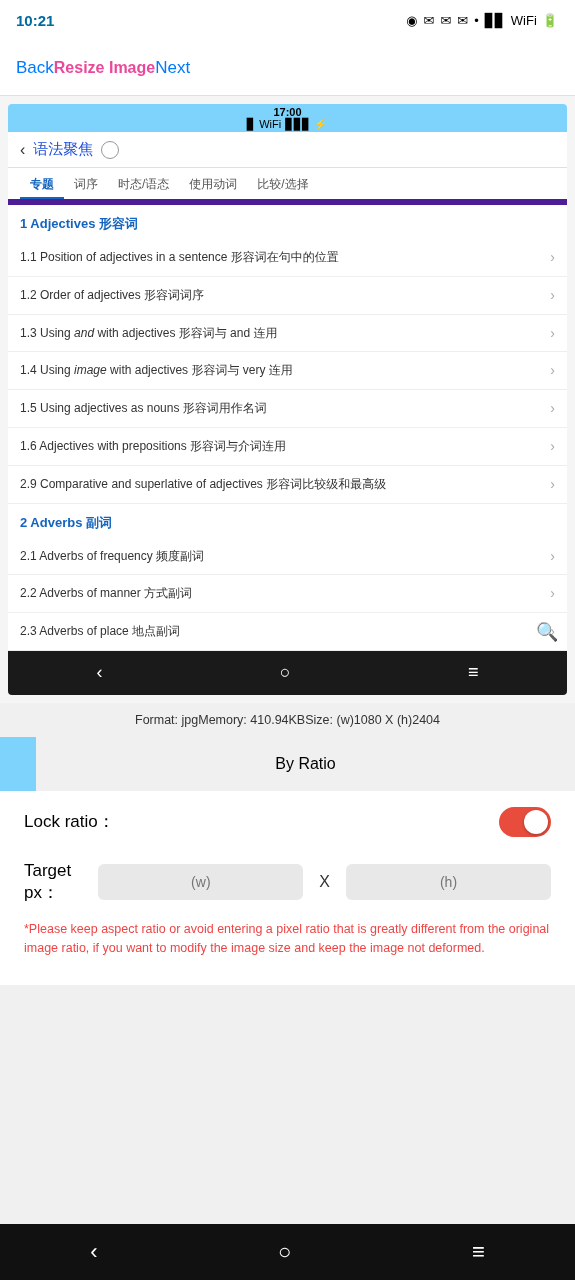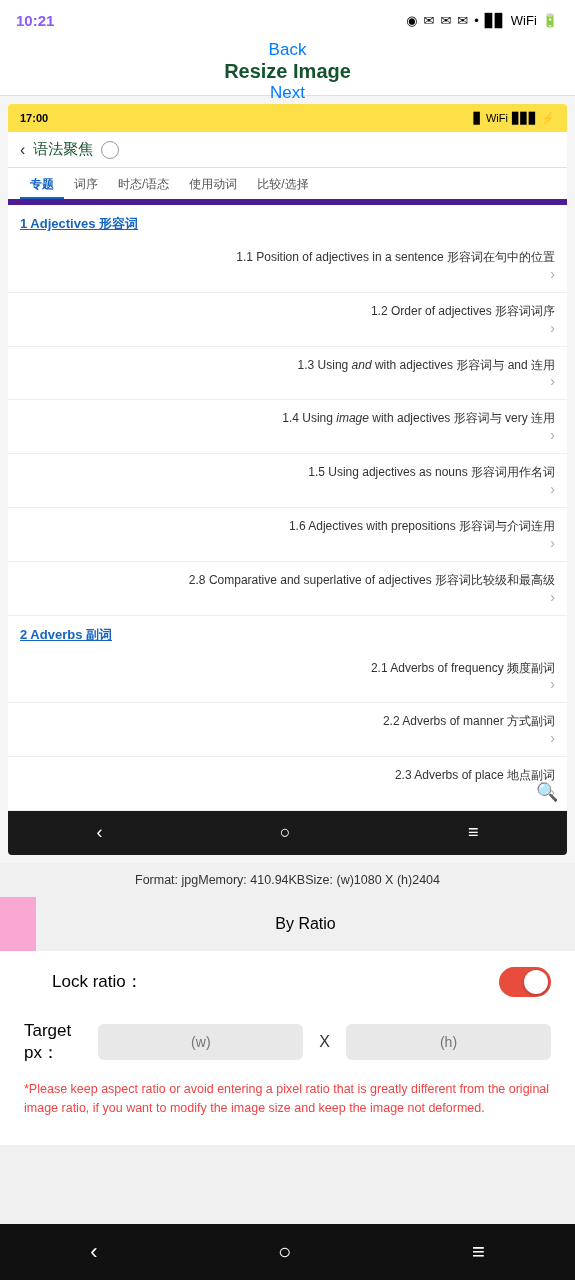--- a/index.html
+++ b/index.html
@@ -16,87 +16,87 @@
       background: #fff;
       height: 40px;
       display: flex;
       align-items: center;
       justify-content: space-between;
       padding: 0 16px;
     }
     .status-time {
       font-size: 15px;
       font-weight: 600;
-      color: #8b5cf6;
+      color: #0369a1;
     }
     .status-icons {
       display: flex;
       align-items: center;
       gap: 6px;
       font-size: 13px;
       color: #000;
     }
 
     
     .top-nav {
       background: #fff;
       height: 56px;
       display: flex;
       align-items: center;
       padding: 0 16px;
       border-bottom: 1px solid #e0e0e0;
-      flex-direction: column;
     }
     .nav-back, .nav-next {
       font-size: 17px;
       color: #007AFF;
       cursor: pointer;
     }
     .nav-title {
-      font-size: 20px;
+      font-size: 16px;
       font-weight: 600;
-      color: #14532d;
+      color: #ec4899;
     }
 
     
     .phone-preview {
       background: #f5f5f5;
       padding: 8px;
     }
     .phone-inner {
       background: #fff;
       border-radius: 4px;
       overflow: hidden;
     }
 
     
     .inner-status-bar {
-      background: #fde047;
+      background: #7dd3fc;
       height: 28px;
       display: flex;
       align-items: center;
-      justify-content: space-between;
+      justify-content: center;
       padding: 0 12px;
       font-size: 11px;
+      flex-direction: column;
     }
     .inner-time { font-weight: 600; color: #000; }
     .inner-icons { display: flex; align-items: center; gap: 4px; color: #000; font-size: 11px; }
 
     
     .inner-top-bar {
       background: #fff;
       height: 36px;
       display: flex;
       align-items: center;
       padding: 0 12px;
       gap: 8px;
       border-bottom: 1px solid #e0e0e0;
     }
     .inner-back-icon { font-size: 16px; color: #333; }
-    .inner-top-title { font-size: 15px; color: #14532d; }
+    .inner-top-title { font-size: 15px; color: #1d4ed8; }
     .inner-circle { width: 18px; height: 18px; border: 1.5px solid #999; border-radius: 50%; }
 
     
     .inner-tabs {
       background: #fff;
       display: flex;
       border-bottom: 6px solid #4c1d95;
       padding: 0 12px;
     }
     .inner-tab {
@@ -120,33 +120,31 @@
       background: #1565c0;
     }
 
     
     .section-heading {
       font-size: 13px;
       font-weight: 700;
       color: #1565c0;
       padding: 10px 12px 6px;
       background: #fff;
-      text-decoration: underline;
     }
 
     
     .list-item {
       background: #fff;
       border-bottom: 1px solid #eee;
       padding: 10px 12px;
       display: flex;
-      align-items: flex-end;
+      align-items: flex-start;
       justify-content: space-between;
       cursor: pointer;
-      flex-direction: column;
     }
     .list-item-text {
       font-size: 12px;
       color: #333;
       flex: 1;
       line-height: 1.4;
     }
     .list-item-text em { font-style: italic; }
     .chevron {
       color: #aaa;
@@ -172,21 +170,21 @@
       background: #f0f0f0;
       text-align: center;
       padding: 10px 16px;
       font-size: 12.5px;
       color: #333;
     }
 
     
     .tab-selector {
       display: flex;
-      background: #f9a8d4;
+      background: #7dd3fc;
       margin: 0;
       padding-left: 36px;
     }
     .tab-option {
       flex: 1;
       text-align: center;
       padding: 18px 0;
       font-size: 16px;
       color: #555;
       cursor: pointer;
@@ -206,21 +204,20 @@
     
     .lock-ratio-row {
       display: flex;
       align-items: center;
       margin-bottom: 24px;
     }
     .lock-ratio-label {
       font-size: 17px;
       color: #000;
       margin-right: auto;
-      margin-left: 28px;
     }
     .toggle-switch {
       width: 52px;
       height: 30px;
       background: #e74c3c;
       border-radius: 15px;
       position: relative;
       cursor: pointer;
     }
     .toggle-knob {
@@ -366,21 +363,21 @@
       </div>
       <div class="list-item">
         <span class="list-item-text">1.5 Using adjectives as nouns 形容词用作名词</span>
         <span class="chevron">›</span>
       </div>
       <div class="list-item">
         <span class="list-item-text">1.6 Adjectives with prepositions 形容词与介词连用</span>
         <span class="chevron">›</span>
       </div>
       <div class="list-item">
-        <span class="list-item-text">2.8 Comparative and superlative of adjectives 形容词比较级和最高级</span>
+        <span class="list-item-text">2.9 Comparative and superlative of adjectives 形容词比较级和最高级</span>
         <span class="chevron">›</span>
       </div>
     </div>
 
     <div class="section-heading">2 Adverbs 副词</div>
 
     <div class="list-section-relative">
       <div class="list-item">
         <span class="list-item-text">2.1 Adverbs of frequency 频度副词</span>
         <span class="chevron">›</span>

